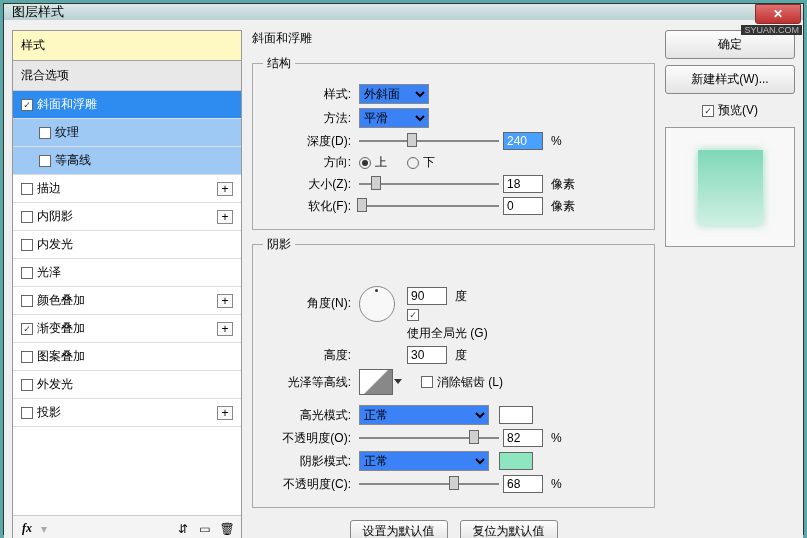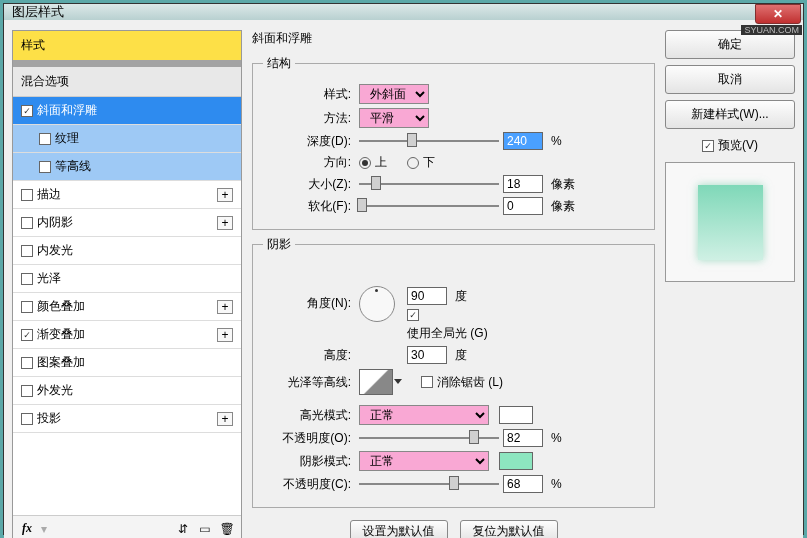--- a/index.html
+++ b/index.html
@@ -5,38 +5,38 @@
 * { box-sizing: border-box; margin: 0; padding: 0; font-family: "Microsoft YaHei", Arial, sans-serif; font-size: 12px; }
 body { background: #5ba8a8; padding: 3px; }
 .window { width: 801px; height: 532px; background: #e6e6e6; border: 1px solid #333; display: flex; flex-direction: column; }
 .titlebar { height: 16px; background: linear-gradient(#dce8e8, #b8d0d0); display: flex; align-items: center; padding: 0 4px; position: relative; }
 .titlebar-text { font-size: 13px; color: #000; margin-left: 4px; }
 .close-btn { position: absolute; right: 2px; top: 0; width: 46px; height: 20px; background: linear-gradient(#e07070, #c03030); border: 1px solid #803030; border-radius: 0 0 3px 3px; display: flex; align-items: center; justify-content: center; color: #fff; font-weight: bold; cursor: pointer; }
 .watermark { position: absolute; right: 1px; top: 21px; font-size: 9px; color: #666; background: #333; color: #bbb; padding: 0 3px; }
 .body { flex: 1; display: flex; padding: 10px 8px; gap: 10px; background: #f0f0f0; }
 .left-panel { width: 230px; border: 1px solid #999; background: #fff; display: flex; flex-direction: column; }
 .style-list { flex: 1; overflow: hidden; }
-.style-header { padding: 6px 8px; border-bottom: 7px solid #a3a3a3; background: #fde047; }
+.style-header { padding: 6px 8px; border-bottom: 1px solid #a3a3a3; background: #fef9c3; }
 .style-header2 { padding: 6px 8px; border-bottom: 1px solid #ccc; background: #e8e8e8; }
 .style-item { padding: 5px 8px; border-bottom: 1px solid #ddd; display: flex; align-items: center; gap: 4px; cursor: pointer; position: relative; }
 .style-item.selected { background: #2e8bef; color: #fff; }
 .style-item.sub-sel { background: #9ec9f5; }
 .style-item.sub { padding-left: 26px; }
 .chk { width: 12px; height: 12px; border: 1px solid #666; background: #fff; display: inline-flex; align-items: center; justify-content: center; font-size: 9px; color: #333; flex-shrink: 0; }
 .chk.checked::after { content: "✓"; }
 .plus-btn { width: 16px; height: 14px; border: 1px solid #888; background: #f8f8f8; display: inline-flex; align-items: center; justify-content: center; font-size: 12px; margin-left: auto; cursor: pointer; line-height: 1; }
 .left-footer { height: 26px; border-top: 1px solid #ccc; display: flex; align-items: center; padding: 0 6px; gap: 6px; background: #f4f4f4; }
 .fx { font-style: italic; font-weight: bold; font-family: Georgia, serif; }
 .footer-icon { width: 16px; height: 16px; display: inline-flex; align-items: center; justify-content: center; cursor: pointer; }
 .center-panel { flex: 1; display: flex; flex-direction: column; gap: 6px; }
 fieldset { border: 1px solid #aaa; padding: 8px 10px 10px; }
 legend { padding: 0 4px; }
 .row { display: flex; align-items: center; margin: 4px 0; gap: 4px; }
 .lbl { width: 88px; text-align: right; margin-right: 4px; }
-select { height: 20px; border: 1px solid #888; background: #f9a8d4; padding: 0 6px; min-width: 70px; }
+select { height: 20px; border: 1px solid #888; background: #3b82f6; padding: 0 0; min-width: 70px; }
 .slider { flex: 0 0 140px; height: 16px; position: relative; display: flex; align-items: center; }
 .slider-track { width: 100%; height: 2px; background: #888; position: relative; }
 .slider-thumb { width: 10px; height: 14px; background: #d0d0d0; border: 1px solid #666; position: absolute; top: -7px; transform: translateX(-50%); }
 input.num { width: 40px; height: 18px; border: 1px solid #666; text-align: left; padding: 0 3px; }
 input.num.hi { background: #4aa0ff; color: #fff; }
 .radio { width: 12px; height: 12px; border: 1px solid #666; border-radius: 50%; display: inline-flex; align-items: center; justify-content: center; }
 .radio.on::after { content: ""; width: 6px; height: 6px; background: #333; border-radius: 50%; }
 .contour { width: 34px; height: 26px; border: 1px solid #666; background: linear-gradient(135deg, #fff 0%, #fff 48%, #888 52%, #888 100%); cursor: pointer; position: relative; }
 .contour::after { content: ""; position: absolute; right: -10px; top: 9px; width: 0; height: 0; border-left: 4px solid transparent; border-right: 4px solid transparent; border-top: 5px solid #333; }
 .swatch { width: 34px; height: 18px; border: 1px solid #666; cursor: pointer; }
@@ -247,21 +247,20 @@
       </fieldset>
 
       <div class="btn-row">
         <button class="btn">设置为默认值</button>
         <button class="btn">复位为默认值</button>
       </div>
     </div>
 
     <div class="right-panel">
       <button class="rbtn">确定</button>
-      <button class="rbtn">取消</button>
       <button class="rbtn">新建样式(W)...</button>
       <div class="preview-chk">
         <span class="chk checked"></span>
         <span>预览(V)</span>
       </div>
       <div class="preview-box">
         <div class="preview-swatch"></div>
       </div>
     </div>
 

